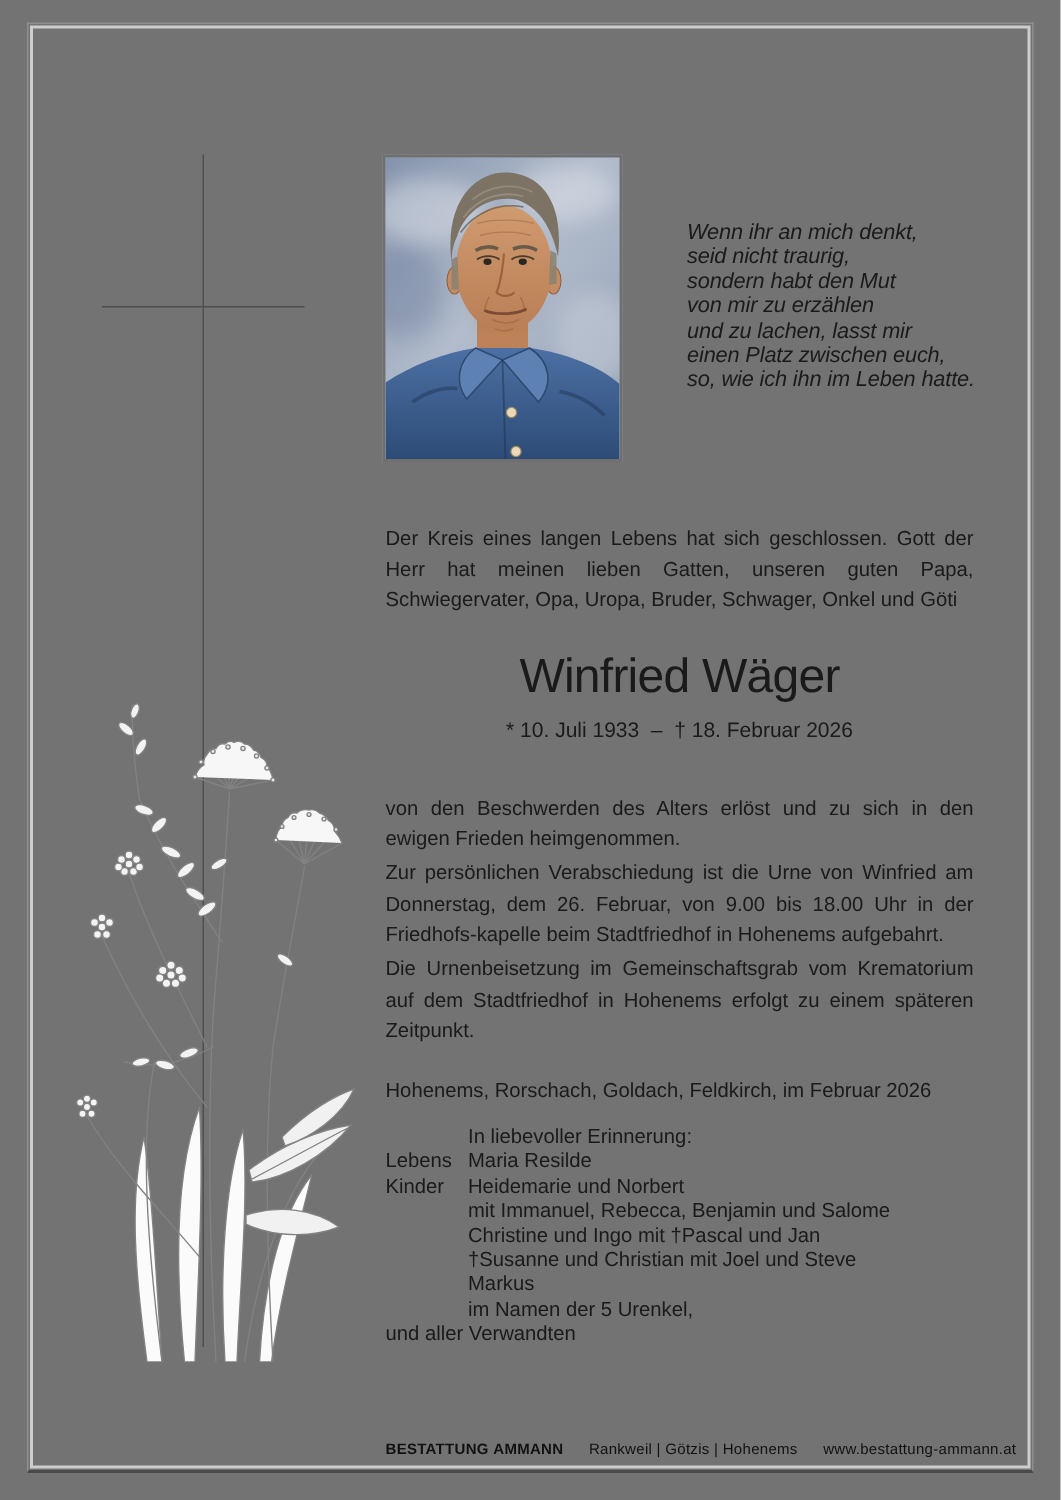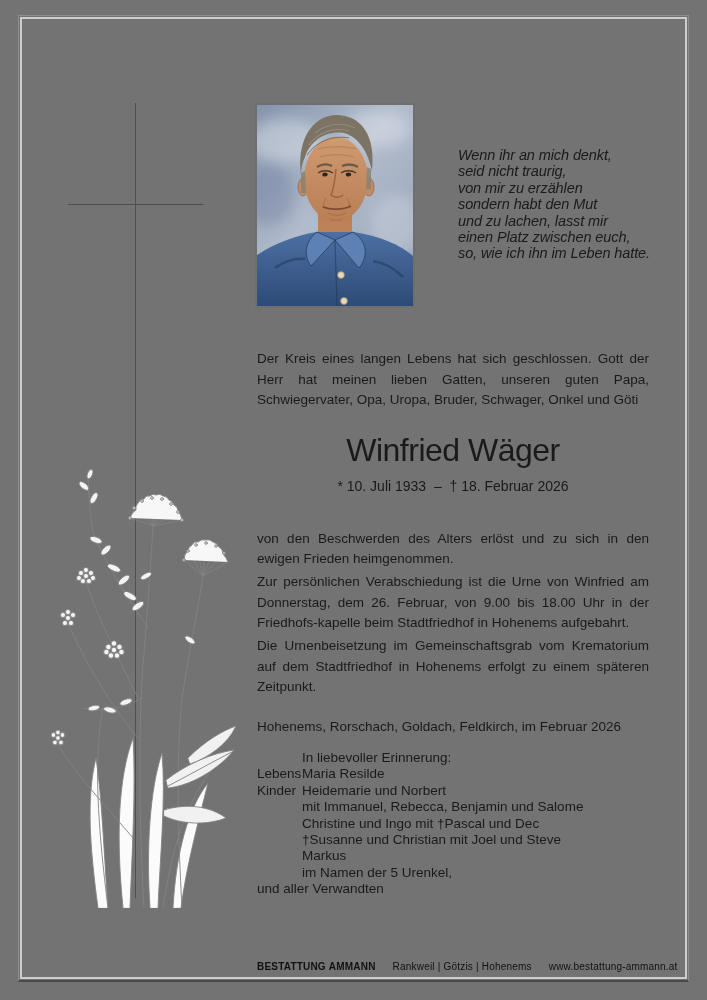--- a/index.html
+++ b/index.html
@@ -49,21 +49,21 @@
   }
   #life-dates{
     margin-top:5px;font-size:14px;line-height:18px;text-align:center;white-space:pre-wrap;
   }
   .gap-before{margin-top:34px !important;}
   #places-line{margin-top:19px;text-align:left;}
   
   #family{
     position:absolute;left:257px;top:750px;
     font-size:13.5px;line-height:16.4px;
-    display:grid;grid-template-columns:38px auto;column-gap:7px;
+    display:grid;grid-template-columns:38px auto;column-gap:17px;
   }
   #family .lbl{text-align:right;white-space:nowrap;}
   #family .val{text-align:left;white-space:nowrap;}
   
   #footer{
     position:absolute;left:257px;top:961px;width:400px;
     font-size:10px;line-height:12px;letter-spacing:0.2px;color:#111;
     display:flex;gap:17px;align-items:baseline;white-space:nowrap;
   }
   #footer .brand b{font-weight:700;}
@@ -251,22 +251,22 @@
       <path d="M66,102 C73,105 86,105 94,101" stroke="#7d4a35" stroke-width="1.8" fill="none"></path>
       <path d="M71,108 C77,111 84,111 89,108" stroke="#96603e" stroke-width="1" fill="none" opacity="0.5"></path>
       <path d="M61,44 C71,41 89,41 99,44 M63,52 C73,49 87,49 97,52" stroke="#82502e" stroke-width="0.9" fill="none" opacity="0.35"></path>
       <path d="M73,114 C77,116 81,116 85,114" stroke="#8c5632" stroke-width="0.9" fill="none" opacity="0.4"></path>
     </svg>
   </div>
 
   <div id="poem">
       <div>Wenn ihr an mich denkt,</div>
       <div>seid nicht traurig,</div>
+      <div>sondern habt den Mut</div>
       <div>von mir zu erzählen</div>
-      <div>sondern habt den Mut</div>
       <div>und zu lachen, lasst mir</div>
       <div>einen Platz zwischen euch,</div>
       <div>so, wie ich ihn im Leben hatte.</div>
     </div>
 
   <div id="col">
     <p id="intro-p">Der Kreis eines langen Lebens hat sich geschlossen. Gott der Herr hat meinen lieben Gatten, unseren guten Papa, Schwiegervater, Opa, Uropa, Bruder, Schwager, Onkel und Göti</p>
     <div id="deceased-name">Winfried Wäger</div>
     <div id="life-dates">* 10. Juli 1933  –  † 18. Februar 2026</div>
     <div id="paragraphs">
@@ -280,21 +280,21 @@
   <div id="family">
       <div class="lbl"></div>
       <div class="val">In liebevoller Erinnerung:</div>
       <div class="lbl">Lebens</div>
       <div class="val">Maria Resilde</div>
       <div class="lbl">Kinder</div>
       <div class="val">Heidemarie und Norbert</div>
       <div class="lbl"></div>
       <div class="val">mit Immanuel, Rebecca, Benjamin und Salome</div>
       <div class="lbl"></div>
-      <div class="val">Christine und Ingo mit †Pascal und Dec</div>
+      <div class="val">Christine und Ingo mit †Pascal und Jan</div>
       <div class="lbl"></div>
       <div class="val">†Susanne und Christian mit Joel und Steve</div>
       <div class="lbl"></div>
       <div class="val">Markus</div>
       <div class="lbl"></div>
       <div class="val">im Namen der 5 Urenkel,</div>
       <div class="lbl"></div>
       <div class="lbl"></div>
       <div class="val">und aller Verwandten</div>
     </div>

